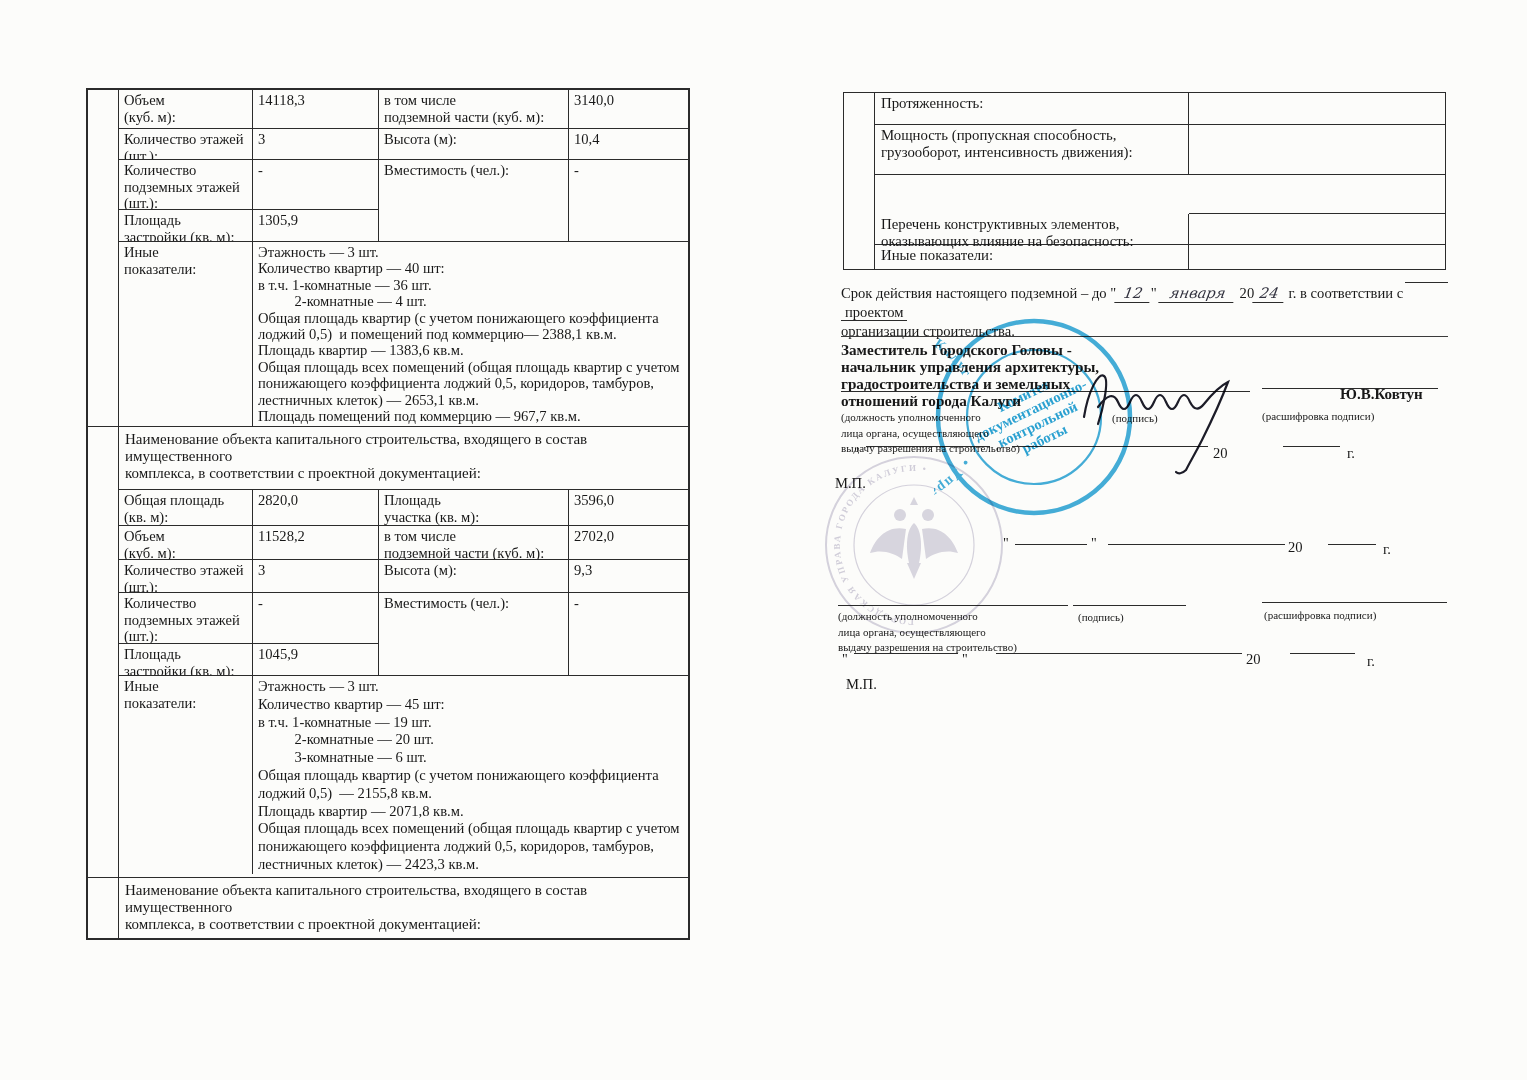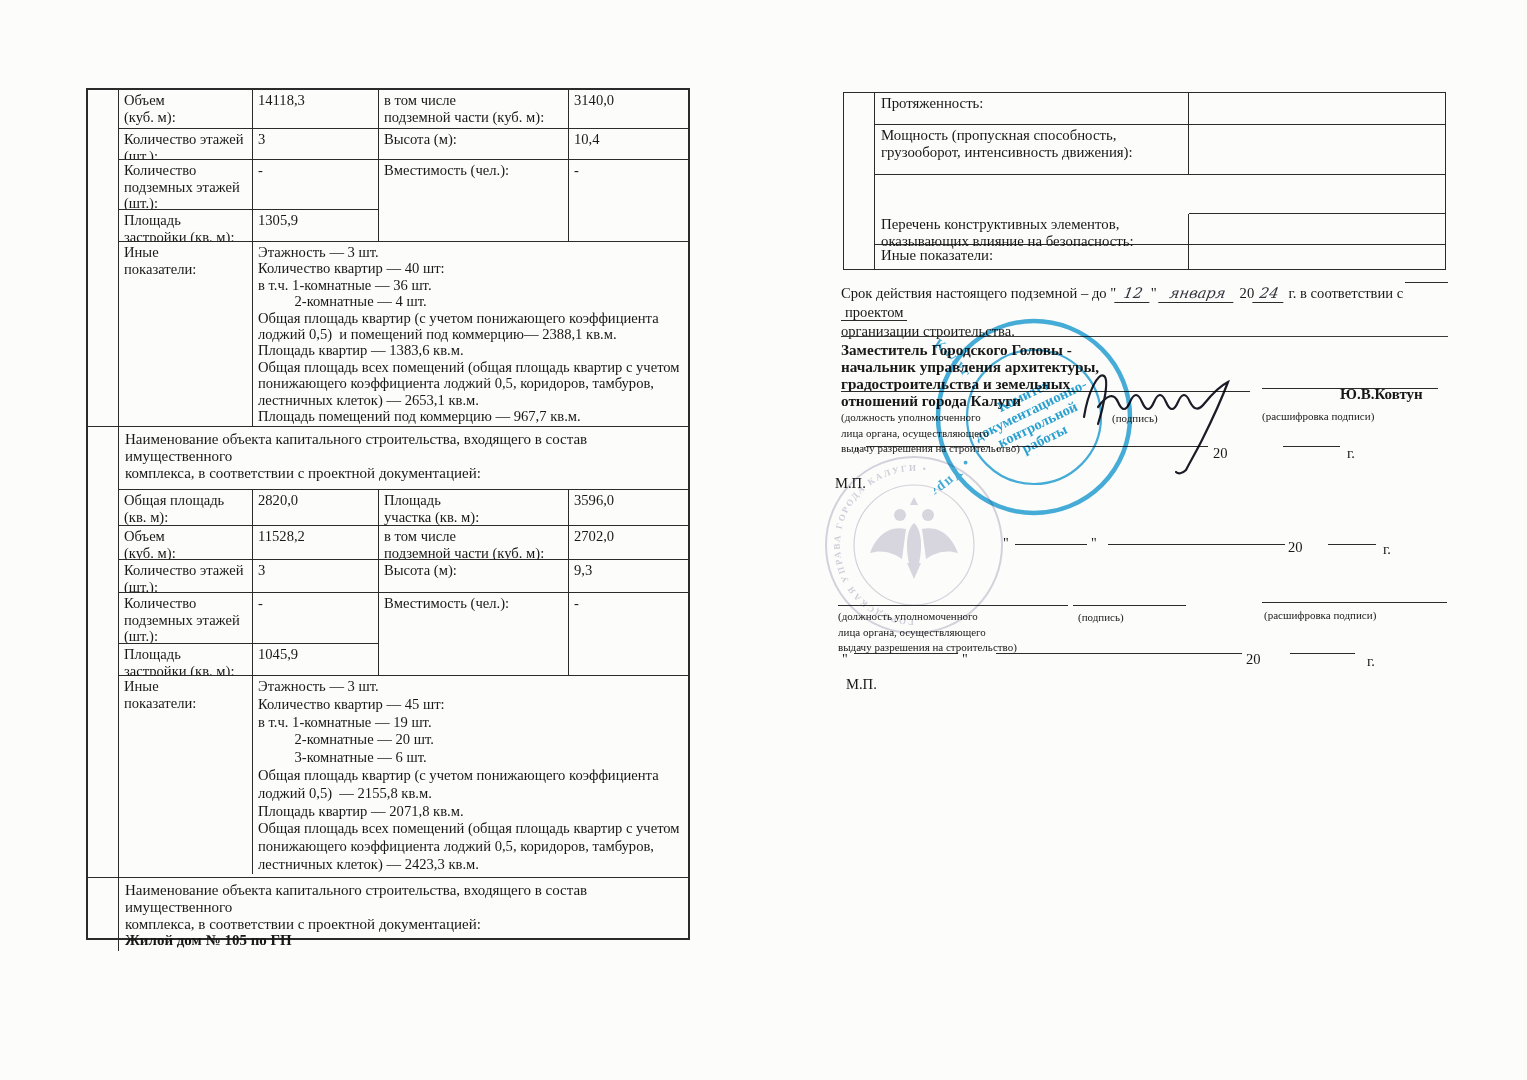--- a/index.html
+++ b/index.html
@@ -162,21 +162,20 @@
 понижающего коэффициента лоджий 0,5, коридоров, тамбуров,
 лестничных клеток) — 2423,3 кв.м.</div>
       </div>
     </div>
 
     <div class="narrow sect"></div>
     <div class="sect">
       <div class="naming last">
         <span class="pre">Наименование объекта капитального строительства, входящего в состав имущественного
 комплекса, в соответствии с проектной документацией:</span>
-        <div class="b">Жилой дом № 105 по ГП</div>
       </div>
     </div>
   </div>
 
   <div class="rp-tbl">
     <div class="rp-narrow"></div>
     <div class="rp-l pre" style="grid-row:1">Протяженность:</div>
     <div class="rp-v" style="grid-row:1"></div>
     <div class="rp-l pre" style="grid-row:2">Мощность (пропускная способность,
 грузооборот, интенсивность движения):</div>

